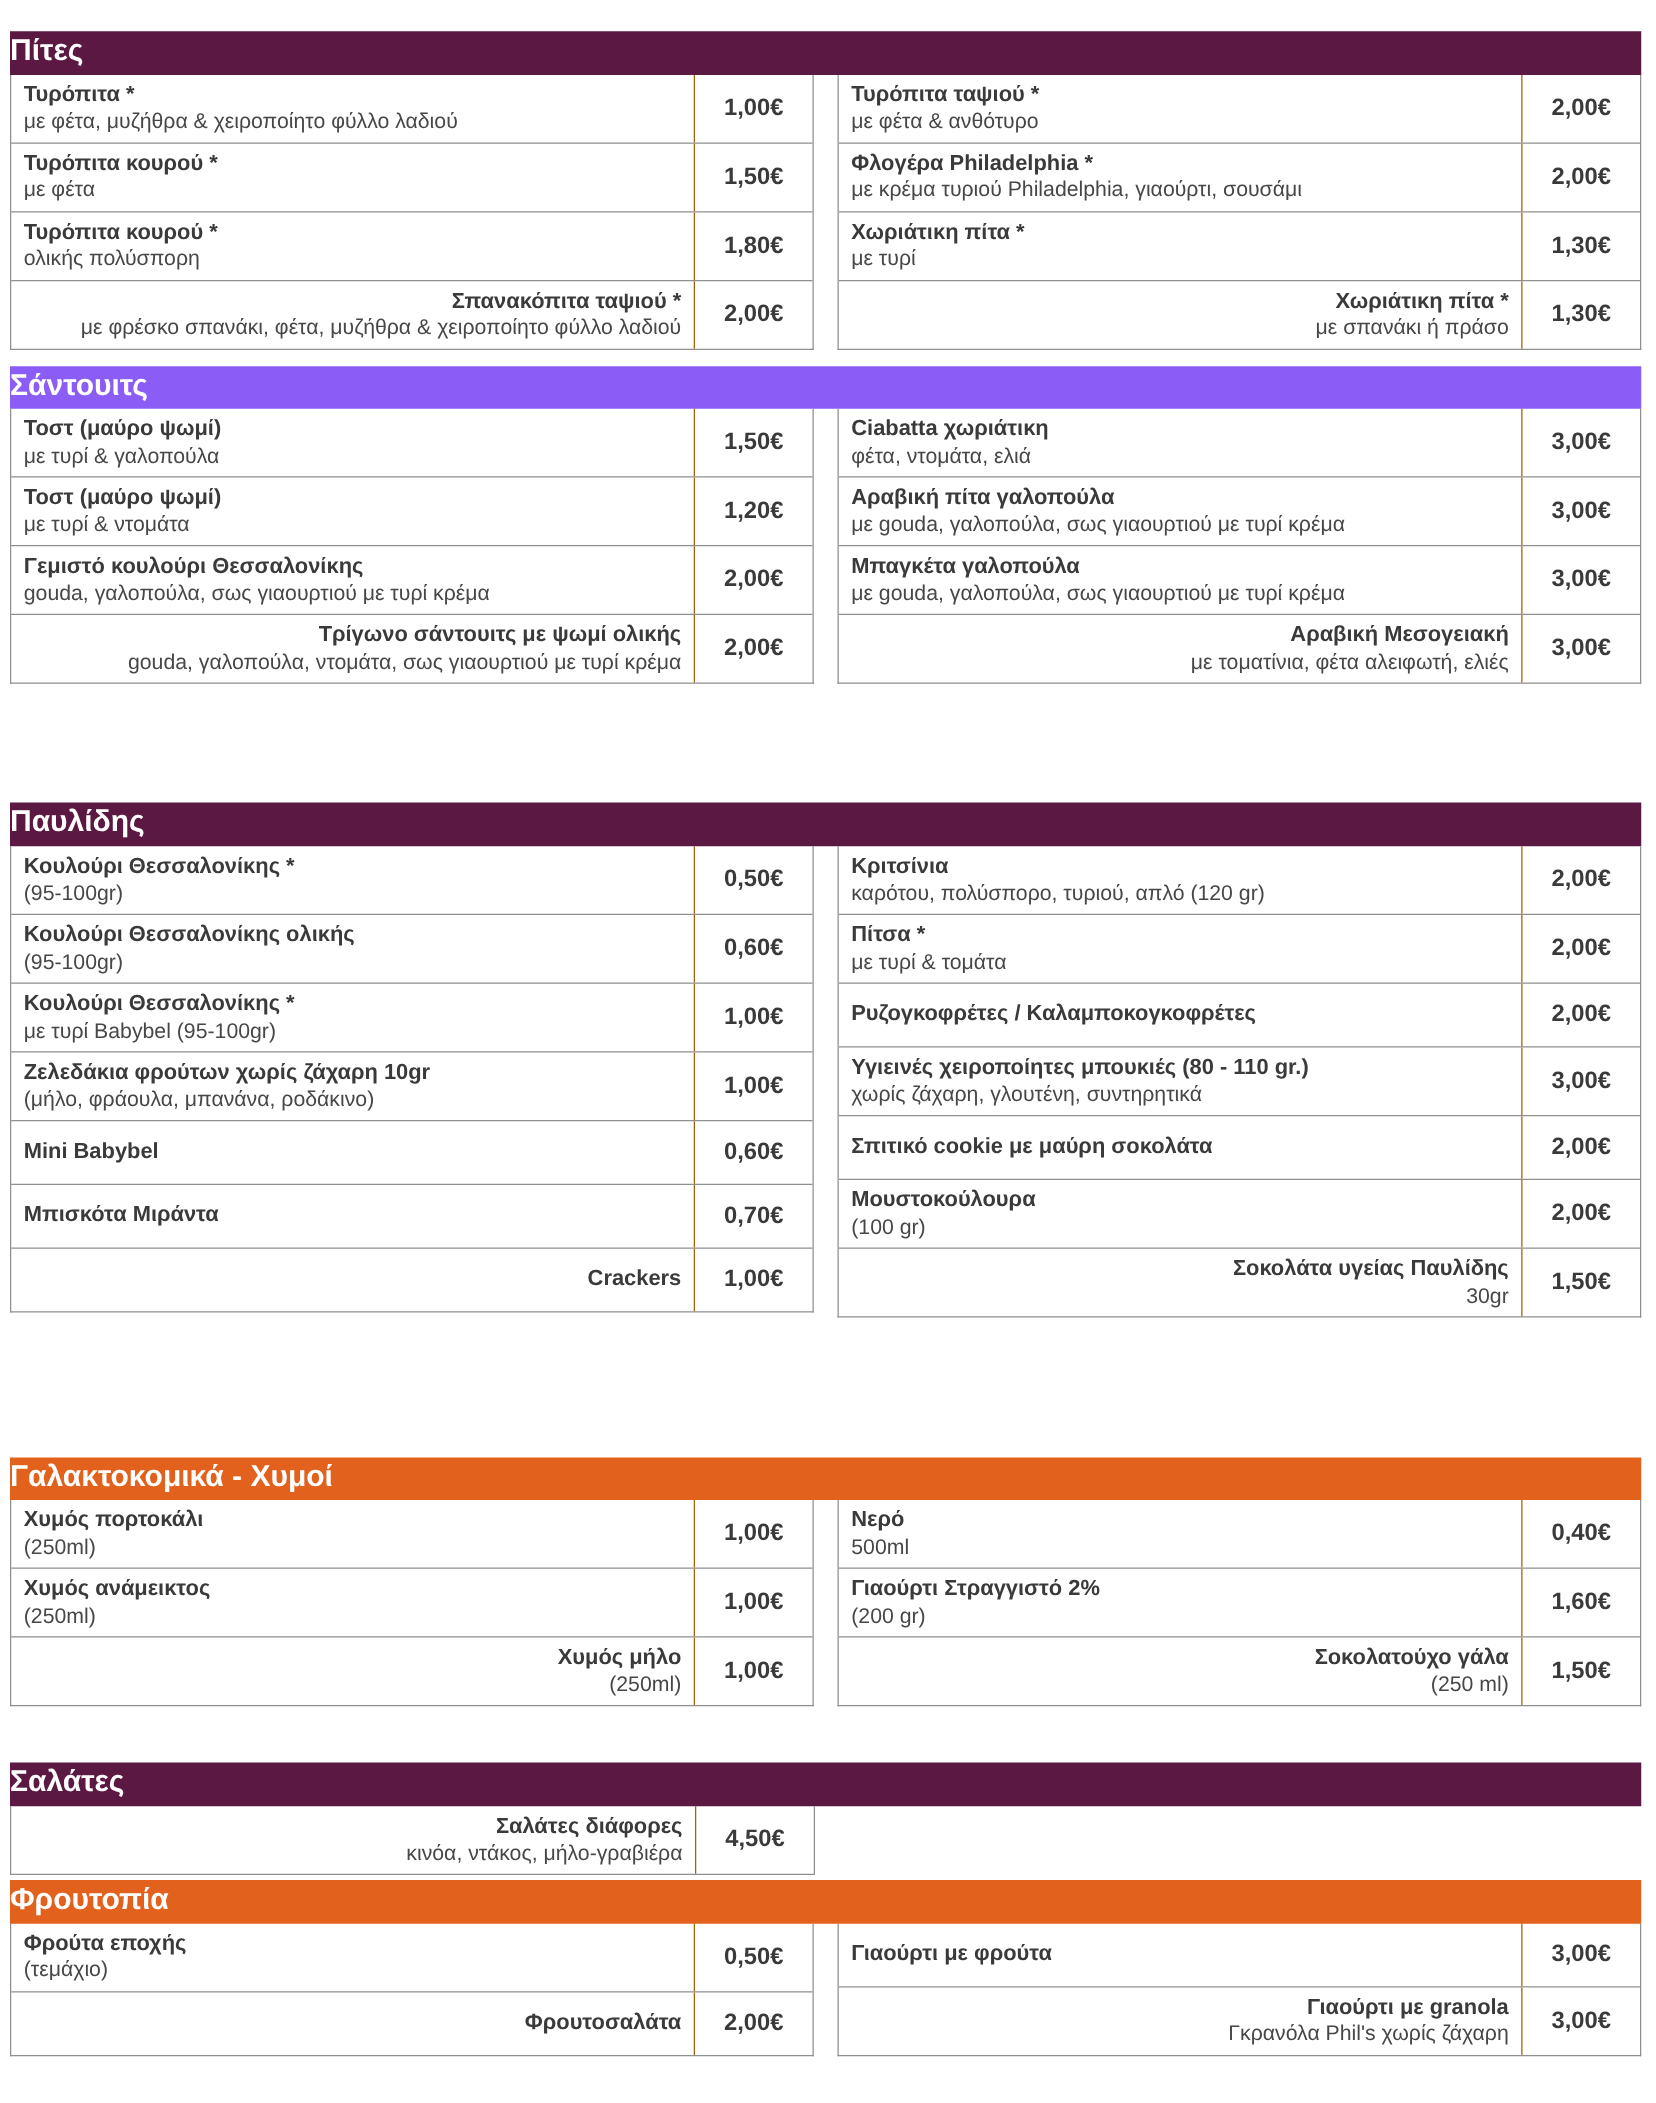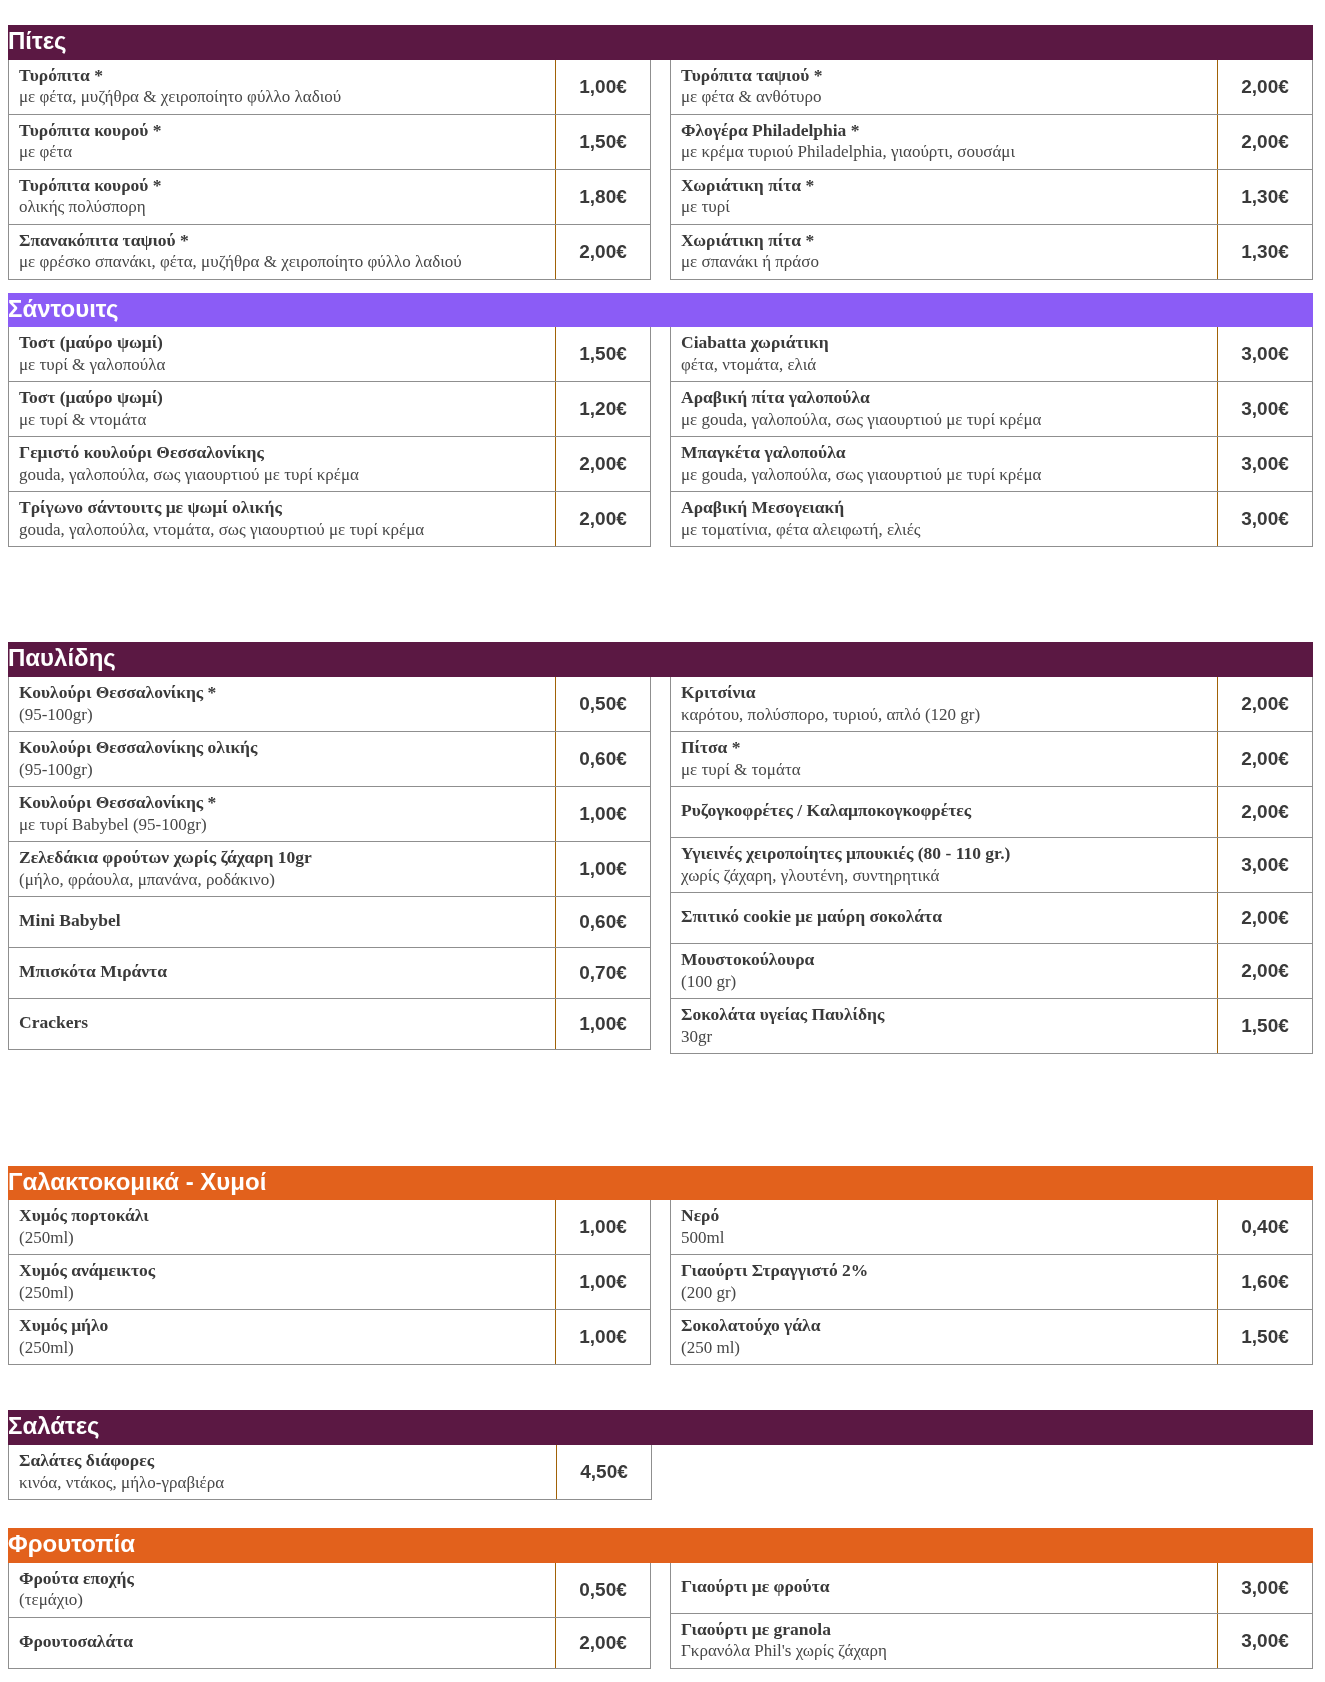--- a/index.html
+++ b/index.html
@@ -27,49 +27,48 @@
     min-width:0;
   }
   .col.empty { border:none; }
 
   .row {
     display:flex;
     align-items:stretch;
     border-bottom:1px solid #8f8f8f;
     min-height:50px;
   }
-  .row:last-child { border-bottom:none; }
+  .row:last-child { border-bottom:none;text-align:right; }
   .item-text {
     flex:1 1 auto;
     padding:4px 10px 6px 10px;
     display:flex;
     flex-direction:column;
     justify-content:center;
     min-width:0;
-    font-family:Liberation Serif, serif;
   }
   .item-name { font-weight:700; font-size:17.5px; line-height:1.3; color:#3a3a3a; }
   .item-desc { font-weight:400; font-size:17px; line-height:1.25; color:#474747; }
   .item-price {
     flex:0 0 94px;
     border-left:1px solid #a16207;
     display:flex;
     align-items:center;
     justify-content:center;
     font-weight:700;
     font-size:19px;
     color:#3a3a3a;
   }
 
   
   .section[data-sec="santouits"]      { margin-top:13px; }
   .section[data-sec="diafora"]        { margin-top:95px; }
   .section[data-sec="galaktokomika"]  { margin-top:112px;border-radius:13px; }
   .section[data-sec="salates"]        { margin-top:45px; }
-  .section[data-sec="froutopia"]      { margin-top:28px; }
+  .section[data-sec="froutopia"]      { margin-top:4px; }
 </style>
 </head>
 <body>
 
 <div class="page">
   <div>
   <div class="section" data-sec="pites">
     <div class="section-header" style="background: rgb(91, 24, 67);">Πίτες</div>
     <div class="cols">
       <div class="col">

